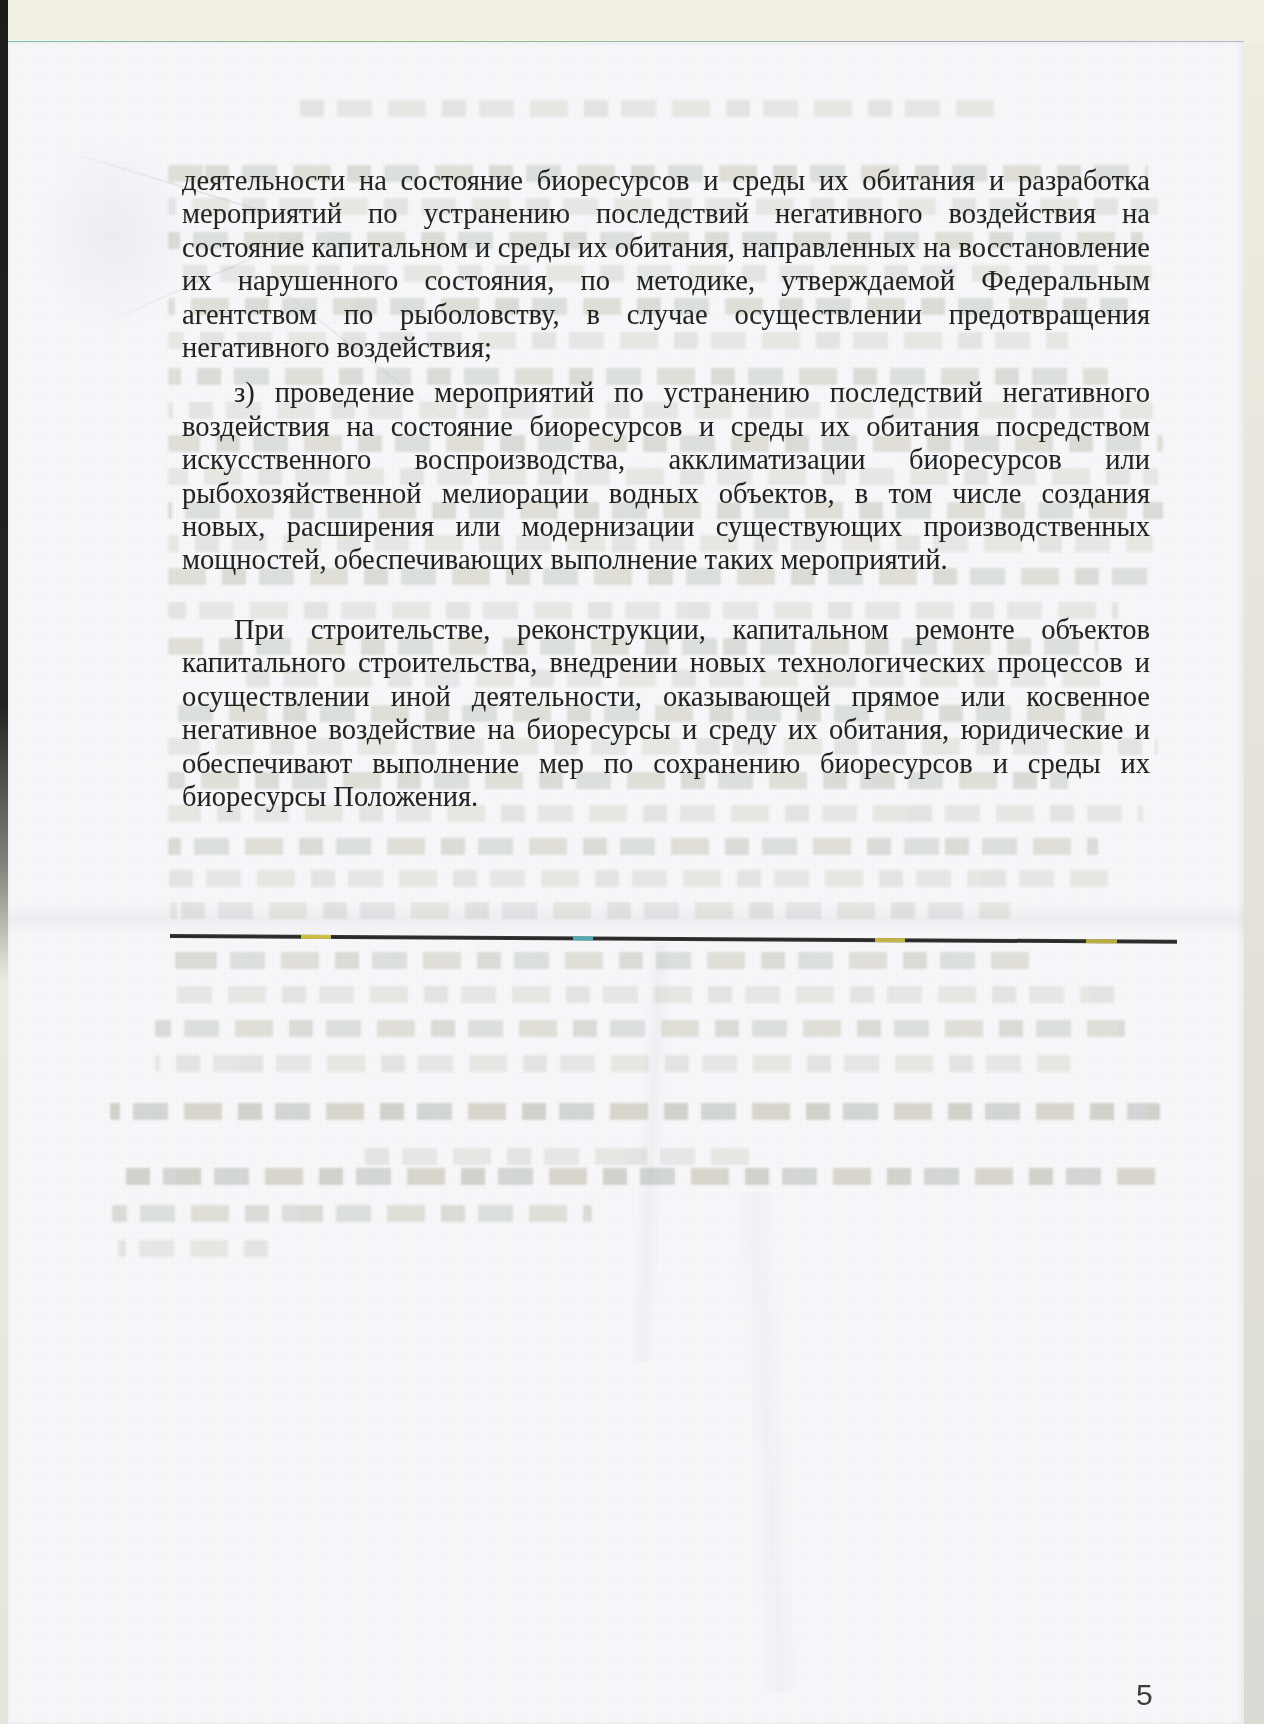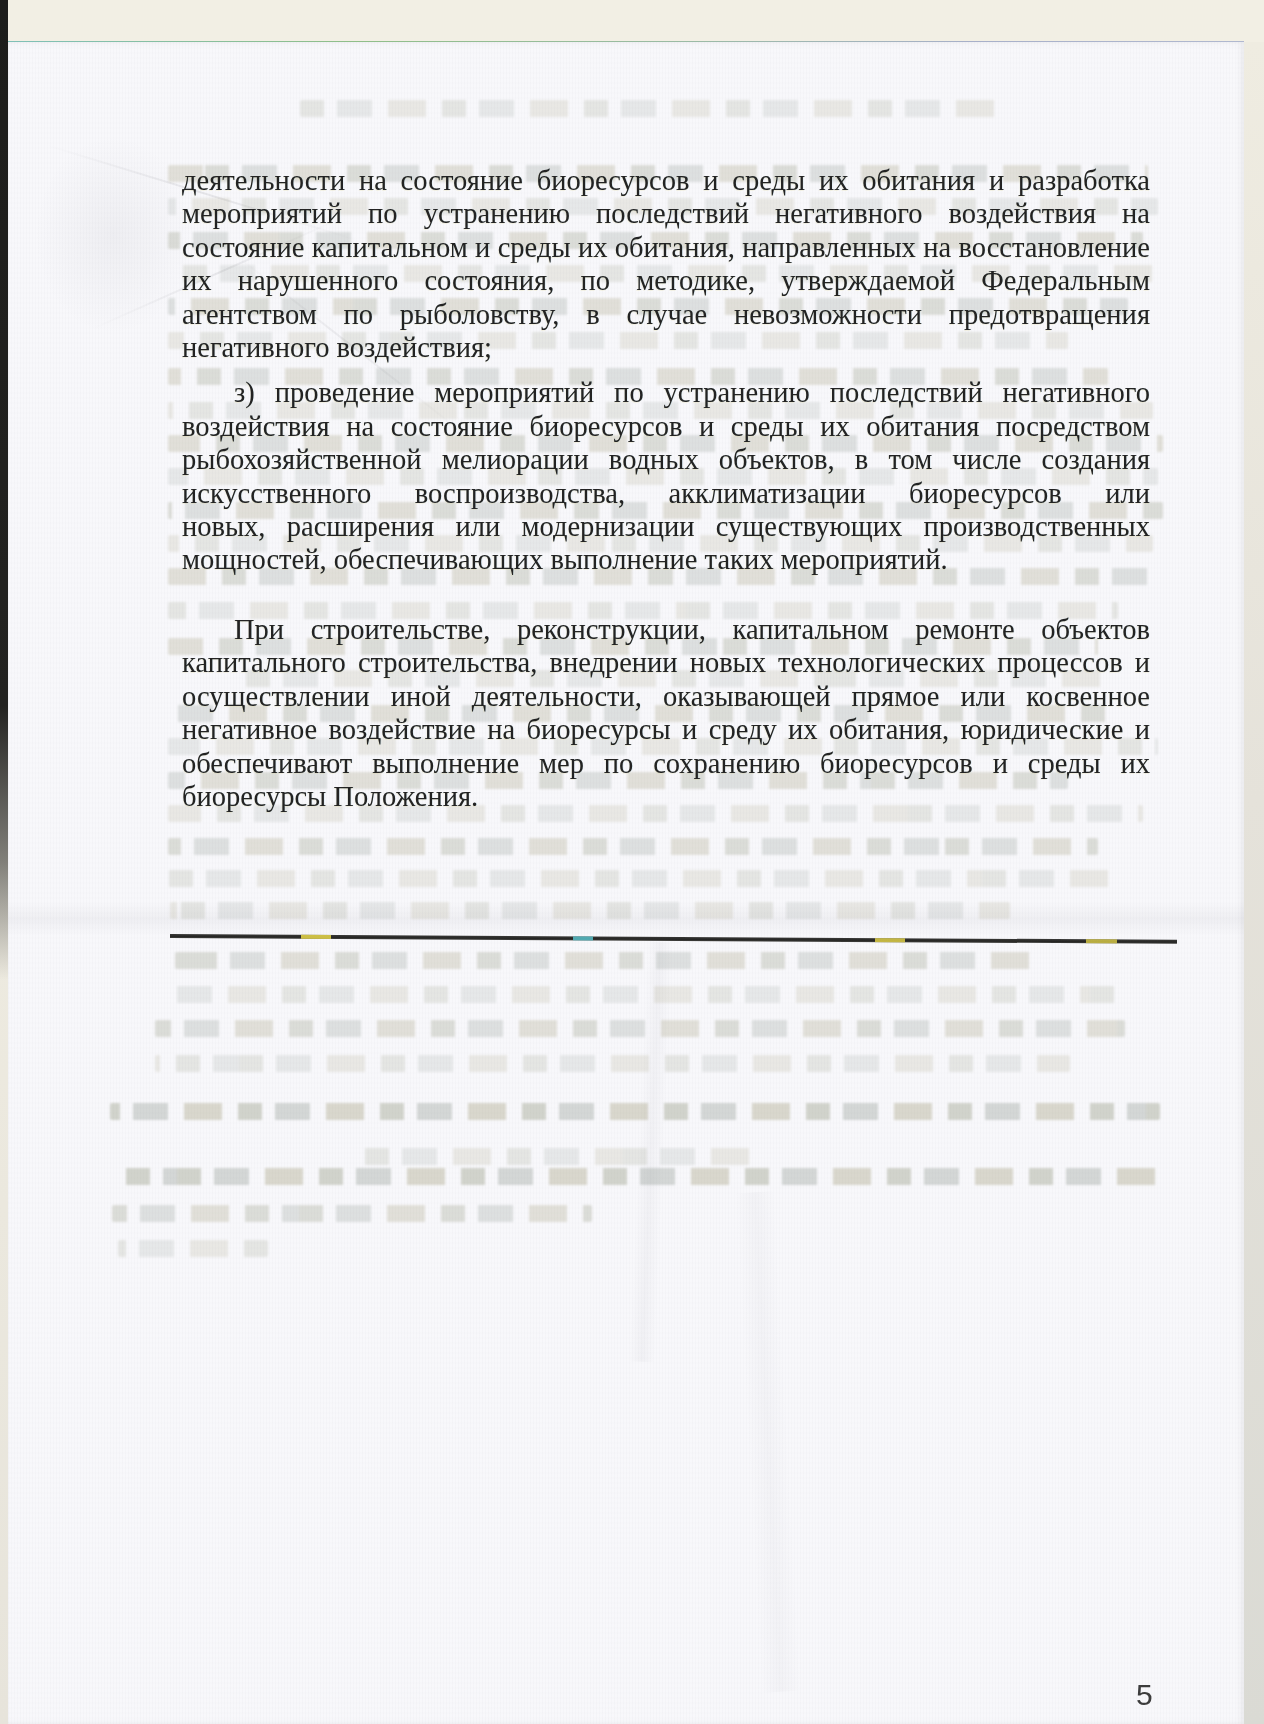--- a/index.html
+++ b/index.html
@@ -124,28 +124,28 @@
   <div class="crease hband"></div>
   <div class="crease vfold"></div>
   <div class="crease vfold2"></div>
 
   <div class="textblock">
     <div class="para">
       <div class="line">деятельности на состояние биоресурсов и среды их обитания и разработка</div>
       <div class="line">мероприятий по устранению последствий негативного воздействия на</div>
       <div class="line">состояние капитальном и среды их обитания, направленных на восстановление</div>
       <div class="line">их нарушенного состояния, по методике, утверждаемой Федеральным</div>
-      <div class="line">агентством по рыболовству, в случае невозможности предотвращения</div>
+      <div class="line">агентством по рыболовству, в случае осуществлении предотвращения</div>
       <div class="line end">негативного воздействия;</div>
     </div>
     <div class="para p-indent">
       <div class="line">з) проведение мероприятий по устранению последствий негативного</div>
       <div class="line">воздействия на состояние биоресурсов и среды их обитания посредством</div>
+      <div class="line">искусственного воспроизводства, акклиматизации биоресурсов или</div>
       <div class="line">рыбохозяйственной мелиорации водных объектов, в том числе создания</div>
-      <div class="line">искусственного воспроизводства, акклиматизации биоресурсов или</div>
       <div class="line">новых, расширения или модернизации существующих производственных</div>
       <div class="line end">мощностей, обеспечивающих выполнение таких мероприятий.</div>
     </div>
     <div class="para p-indent gap-before">
       <div class="line">При строительстве, реконструкции, капитальном ремонте объектов</div>
       <div class="line">капитального строительства, внедрении новых технологических процессов и</div>
       <div class="line">осуществлении иной деятельности, оказывающей прямое или косвенное</div>
       <div class="line">негативное воздействие на биоресурсы и среду их обитания, юридические и</div>
       <div class="line">обеспечивают выполнение мер по сохранению биоресурсов и среды их</div>
       <div class="line end">биоресурсы Положения.</div>

